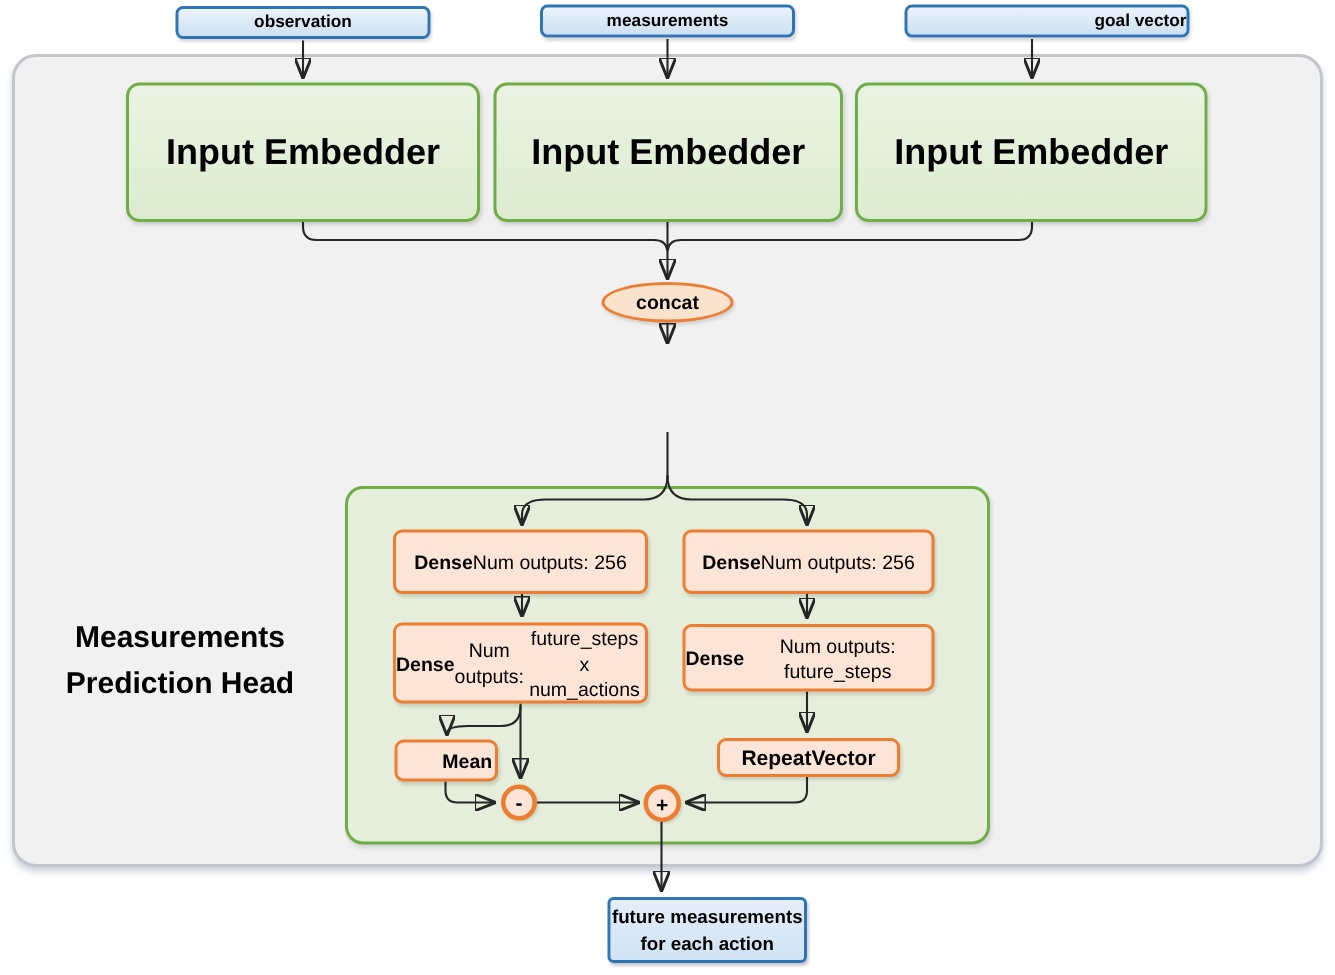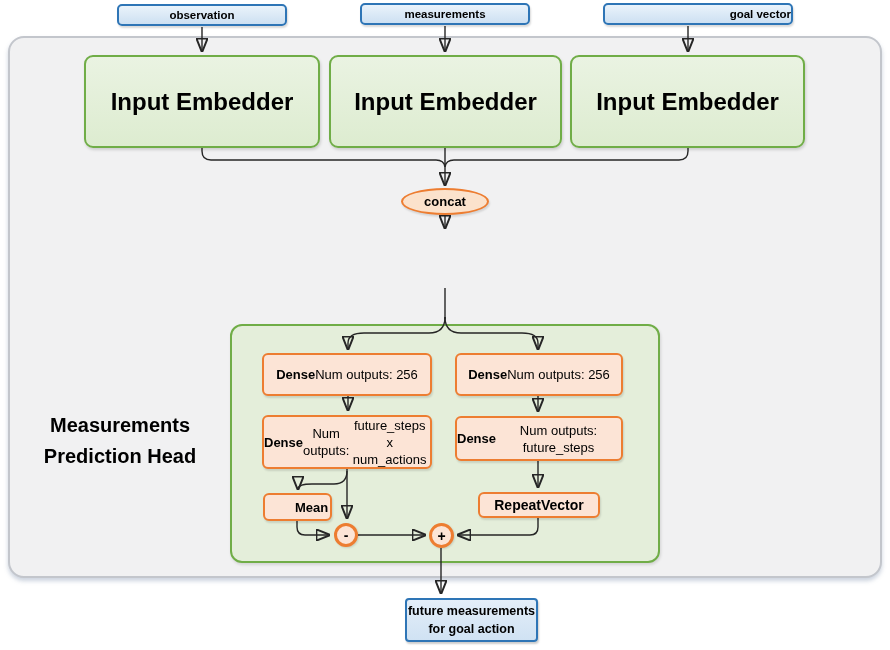--- a/index.html
+++ b/index.html
@@ -161,17 +161,17 @@
   <div class="abs node box-orange" style="left:478px;top:492px;width:122px;height:26px;font-size:14px;">
     <span class="t">RepeatVector</span>
   </div>
   <div class="abs node circle-op" style="left:429px;top:523px;width:25px;height:25px;">
     <span>+</span>
   </div>
 
   <div class="abs node box-blue-out" style="left:377px;top:598px;width:133px;height:44px;">
     <div>
       <div>future measurements</div>
-      <div>for goal action</div>
+      <div>for each action</div>
     </div>
   </div>
 
 </div>
 
 </body></html>

